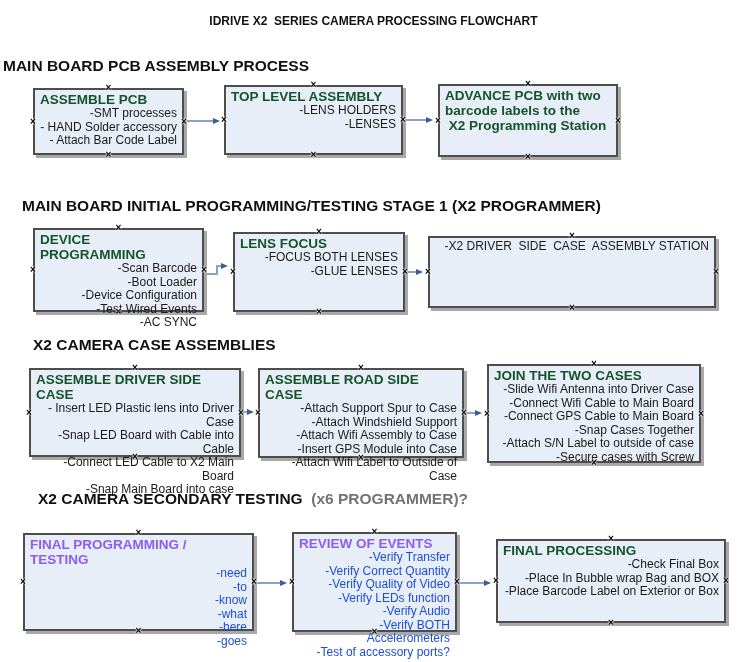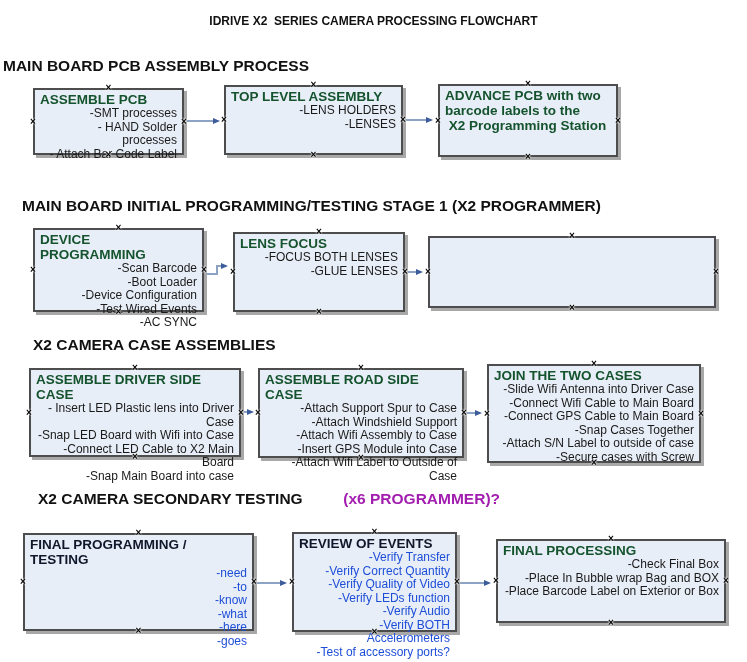--- a/index.html
+++ b/index.html
@@ -1,28 +1,28 @@
 <!DOCTYPE html>
 <html><head>
 <meta charset="utf-8">
 <style>
   html,body{margin:0;padding:0;background:#ffffff;}
   body{font-family:"Liberation Sans", sans-serif;}
   .canvas{position:relative;width:747px;height:662px;background:#ffffff;overflow:hidden;}
   .page-title{position:absolute;left:0;right:0;top:14px;margin:0;text-align:center;
     font-size:12px;font-weight:bold;color:#111;white-space:pre;}
   .sec-header{position:absolute;font-size:15.5px;font-weight:bold;color:#111;white-space:pre;}
-  .red-text{color:#a21caf;margin-left:32px;}
+  .red-text{color:#737373;}
   .arrows{position:absolute;left:0;top:0;width:747px;height:662px;pointer-events:none;}
   .fbox{position:absolute;box-sizing:border-box;background:#e8eef7;border:2px solid #4d4d4d;
     box-shadow:3px 3px 0 #a8a8a8;padding:2px 5px 2px 5px;overflow:visible;}
   .fbox-title{font-size:13.5px;font-weight:bold;color:#14532d;line-height:15px;white-space:pre-wrap;}
   .fbox-items{list-style:none;margin:0;padding:0;text-align:right;}
   .fbox-items li{font-size:12px;color:#1a1a1a;line-height:13.5px;white-space:pre-wrap;}
-  .fbox.red .fbox-title{color:#0f172a;}
+  .fbox.red .fbox-title{color:#8b5cf6;}
   .fbox.red .fbox-items li{color:#1d4ed8;}
   .marker{position:absolute;font-size:10px;font-weight:bold;color:#000;line-height:10px;
     text-shadow:0 0 2px #fff,0 0 2px #fff;pointer-events:none;}
   .m-top{left:50%;top:-2px;transform:translate(-50%,-50%);}
   .m-bottom{left:50%;bottom:-2px;transform:translate(-50%,50%);}
   .m-left{left:-2px;top:50%;transform:translate(-50%,-50%);}
   .m-right{right:-2px;top:50%;transform:translate(50%,-50%);}
 </style>
 </head>
 <body>
@@ -46,21 +46,21 @@
     <path d="M254,583 H285" fill="none" stroke="#8ca3c4" stroke-width="2" marker-end="url(#ah)"></path>
     <path d="M457,583 H489" fill="none" stroke="#8ca3c4" stroke-width="2" marker-end="url(#ah)"></path>
   </svg>
 
   <div class="sec-header" style="left:3px;top:57px;"><span>MAIN BOARD PCB ASSEMBLY PROCESS</span></div>
 
   <div class="fbox" style="left:33px;top:88px;width:151px;height:67px;">
     <div class="fbox-title">ASSEMBLE PCB</div>
     <ul class="fbox-items">
         <li>-SMT processes</li>
-        <li>- HAND Solder processes</li>
+        <li>- HAND Solder accessory</li>
         <li>- Attach Bar Code Label</li>
       </ul>
   <span class="marker m-top">×</span>
       <span class="marker m-bottom">×</span>
       <span class="marker m-left">×</span>
       <span class="marker m-right">×</span>
     </div>
 
   <div class="fbox" style="left:224px;top:85px;width:179px;height:70px;">
     <div class="fbox-title">TOP LEVEL ASSEMBLY</div>
@@ -108,33 +108,36 @@
         <li>-FOCUS BOTH LENSES</li>
         <li>-GLUE LENSES</li>
       </ul>
   <span class="marker m-top">×</span>
       <span class="marker m-bottom">×</span>
       <span class="marker m-left">×</span>
       <span class="marker m-right">×</span>
     </div>
 
   <div class="fbox" style="left:428px;top:236px;width:288px;height:72px;">
+    <ul class="fbox-items">
+        <li>-X2 DRIVER  SIDE  CASE  ASSEMBLY STATION</li>
+      </ul>
   <span class="marker m-top">×</span>
       <span class="marker m-bottom">×</span>
       <span class="marker m-left">×</span>
       <span class="marker m-right">×</span>
     </div>
 
   <div class="sec-header" style="left:33px;top:336px;"><span>X2 CAMERA CASE ASSEMBLIES</span></div>
 
   <div class="fbox" style="left:29px;top:368px;width:212px;height:89px;">
     <div class="fbox-title">ASSEMBLE DRIVER SIDE CASE</div>
     <ul class="fbox-items">
         <li>- Insert LED Plastic lens into Driver Case</li>
-        <li>-Snap LED Board with Wifi into Case</li>
+        <li>-Snap LED Board with Cable into Cable</li>
         <li>-Connect LED Cable to X2 Main Board</li>
         <li>-Snap Main Board into case</li>
       </ul>
   <span class="marker m-top">×</span>
       <span class="marker m-bottom">×</span>
       <span class="marker m-left">×</span>
       <span class="marker m-right">×</span>
     </div>
 
   <div class="fbox" style="left:258px;top:368px;width:206px;height:90px;">

